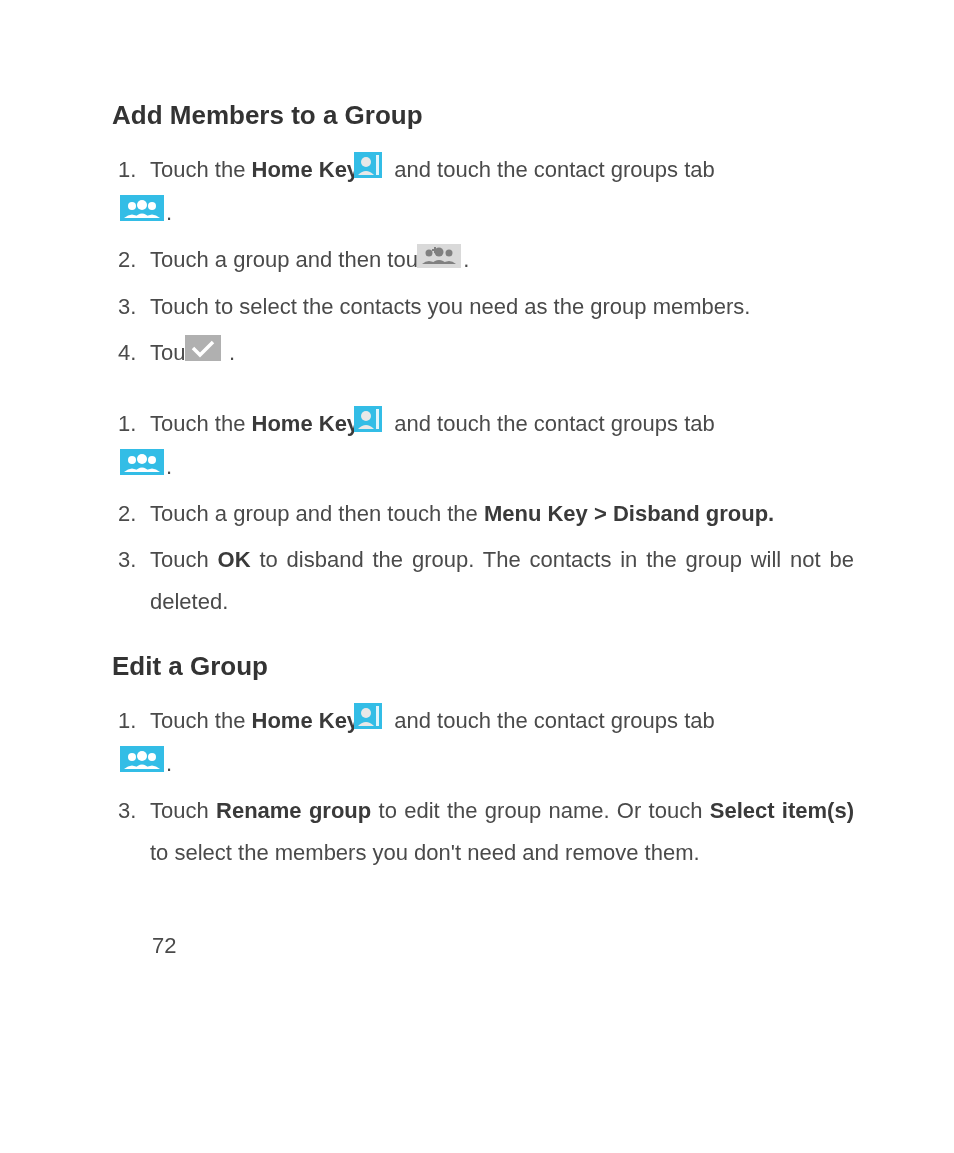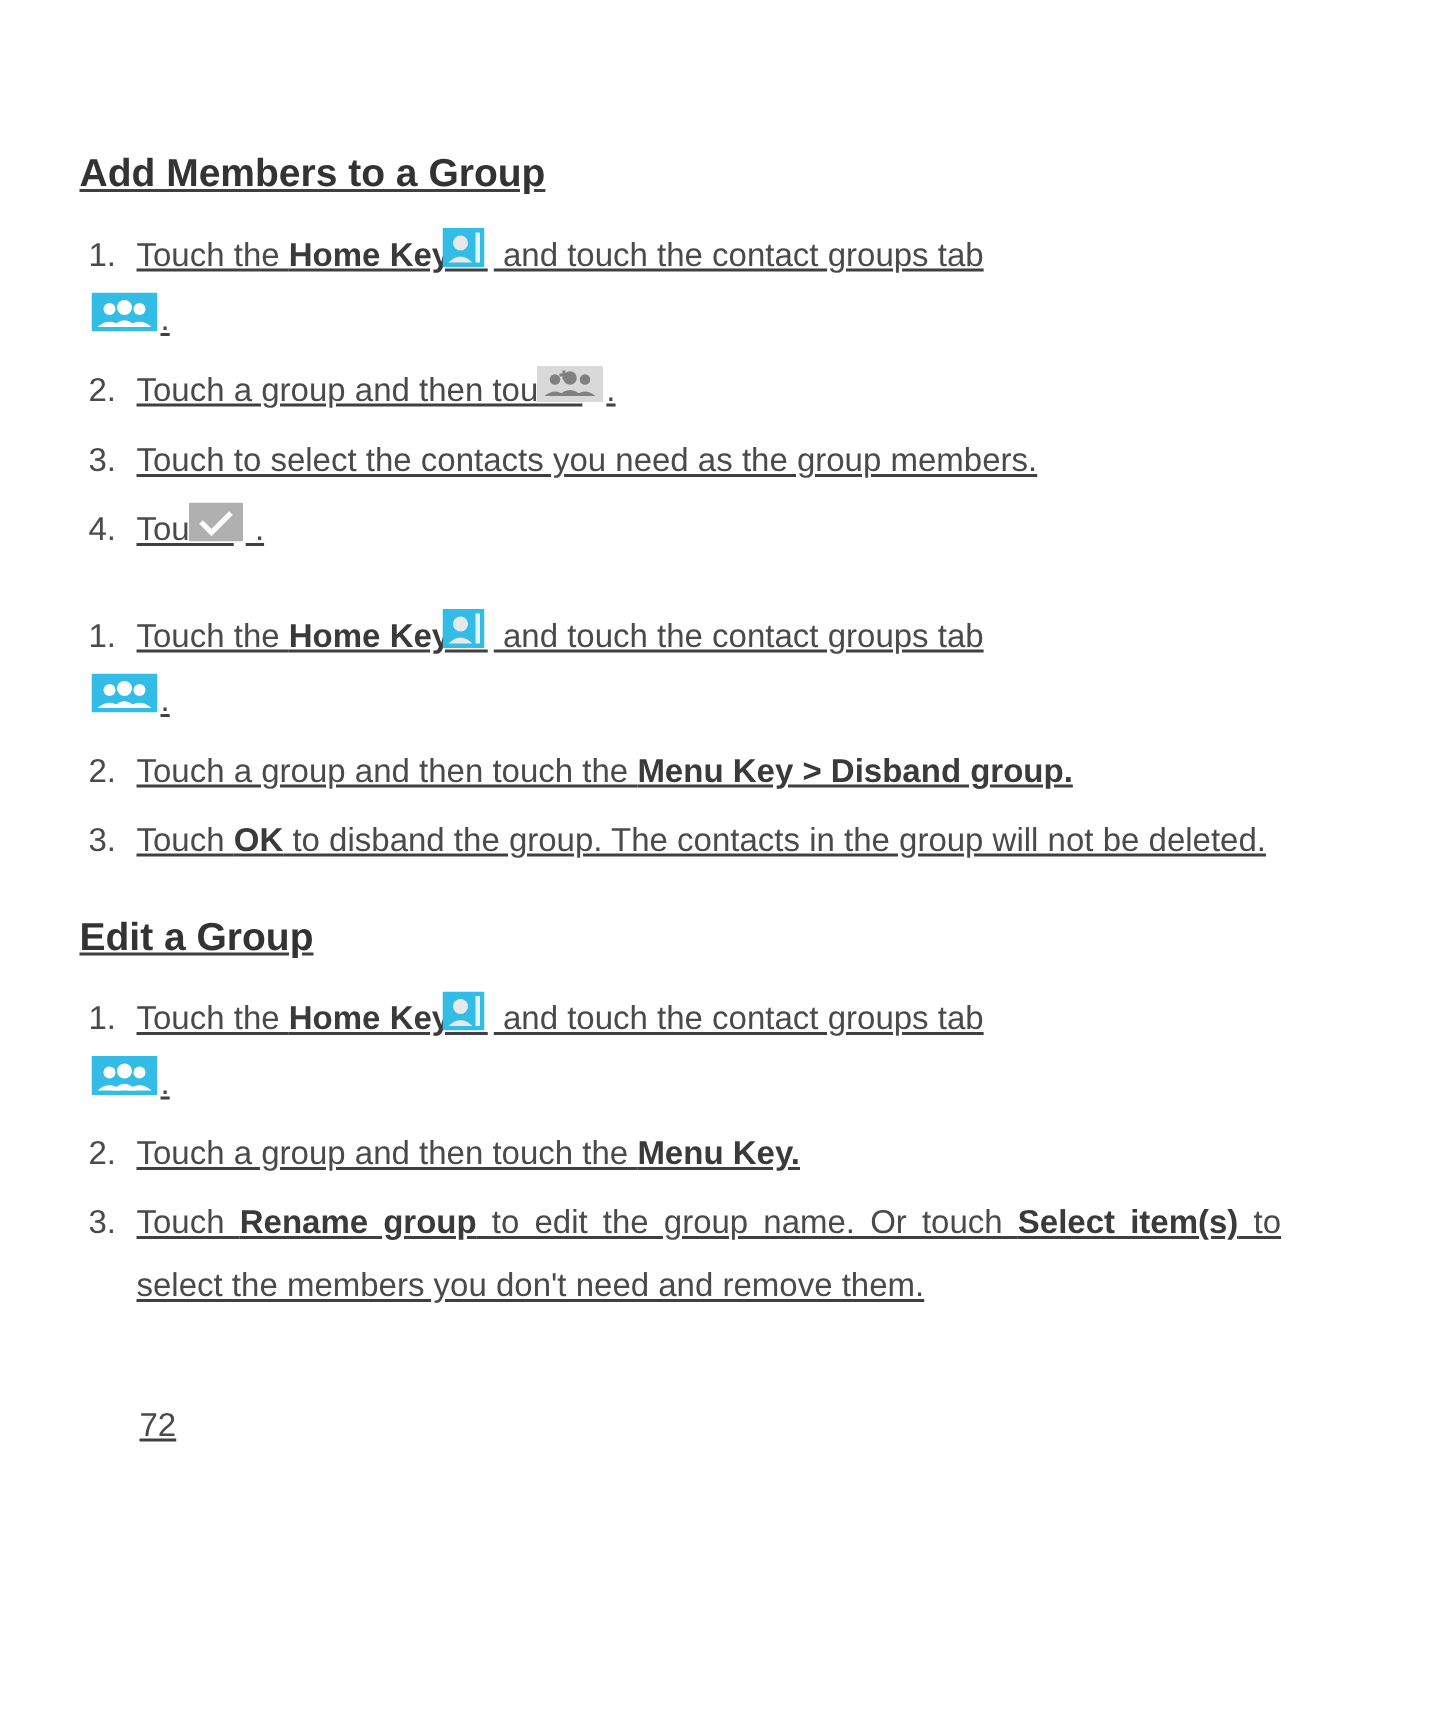--- a/index.html
+++ b/index.html
@@ -6,24 +6,23 @@
     margin: 0;
     padding: 0;
     background: #ffffff;
     font-family: Arial, Helvetica, sans-serif;
     color: #404040;
     width: 954px;
     height: 1153px;
     box-sizing: border-box;
   }
   .page {
-    padding: 100px 100px 40px 53px;
+    padding: 100px 100px 40px 112px;
     box-sizing: border-box;
     width: 954px;
-    text-decoration: underline;
   }
   h2 {
     font-size: 26px;
     font-weight: bold;
     color: #333333;
     margin: 0 0 18px 0;
   }
   ol {
     list-style: none;
     margin: 0 0 28px 0;
@@ -138,22 +137,19 @@
           </svg></span><span> and touch the contact groups tab </span><br><span class="icon"><svg width="44" height="26">
             <rect x="0" y="0" width="44" height="26" fill="#33bde6"></rect>
             <circle cx="12" cy="11" r="4" fill="#ffffff"></circle>
             <circle cx="22" cy="10" r="5" fill="#ffffff"></circle>
             <circle cx="32" cy="11" r="4" fill="#ffffff"></circle>
             <path d="M4 23 Q12 16 20 23 Z" fill="#ffffff"></path>
             <path d="M14 23 Q22 14 30 23 Z" fill="#ffffff"></path>
             <path d="M24 23 Q32 16 40 23 Z" fill="#ffffff"></path>
           </svg></span><span>.</span>
     </li>
-    <li>
-      <span class="num">2.</span><span>Touch a group and then touch the </span><span class="bold">Menu Key.</span>
-    </li>
     <li class="justify">
       <span class="num">3.</span><span>Touch </span><span class="bold">Rename group</span><span> to edit the group name. Or touch </span><span class="bold">Select item(s)</span><span> to select the members you don't need and remove them.</span>
     </li>
   </ol>
 
   <div class="page-number">72</div>
 </div>
 
 </body></html>

